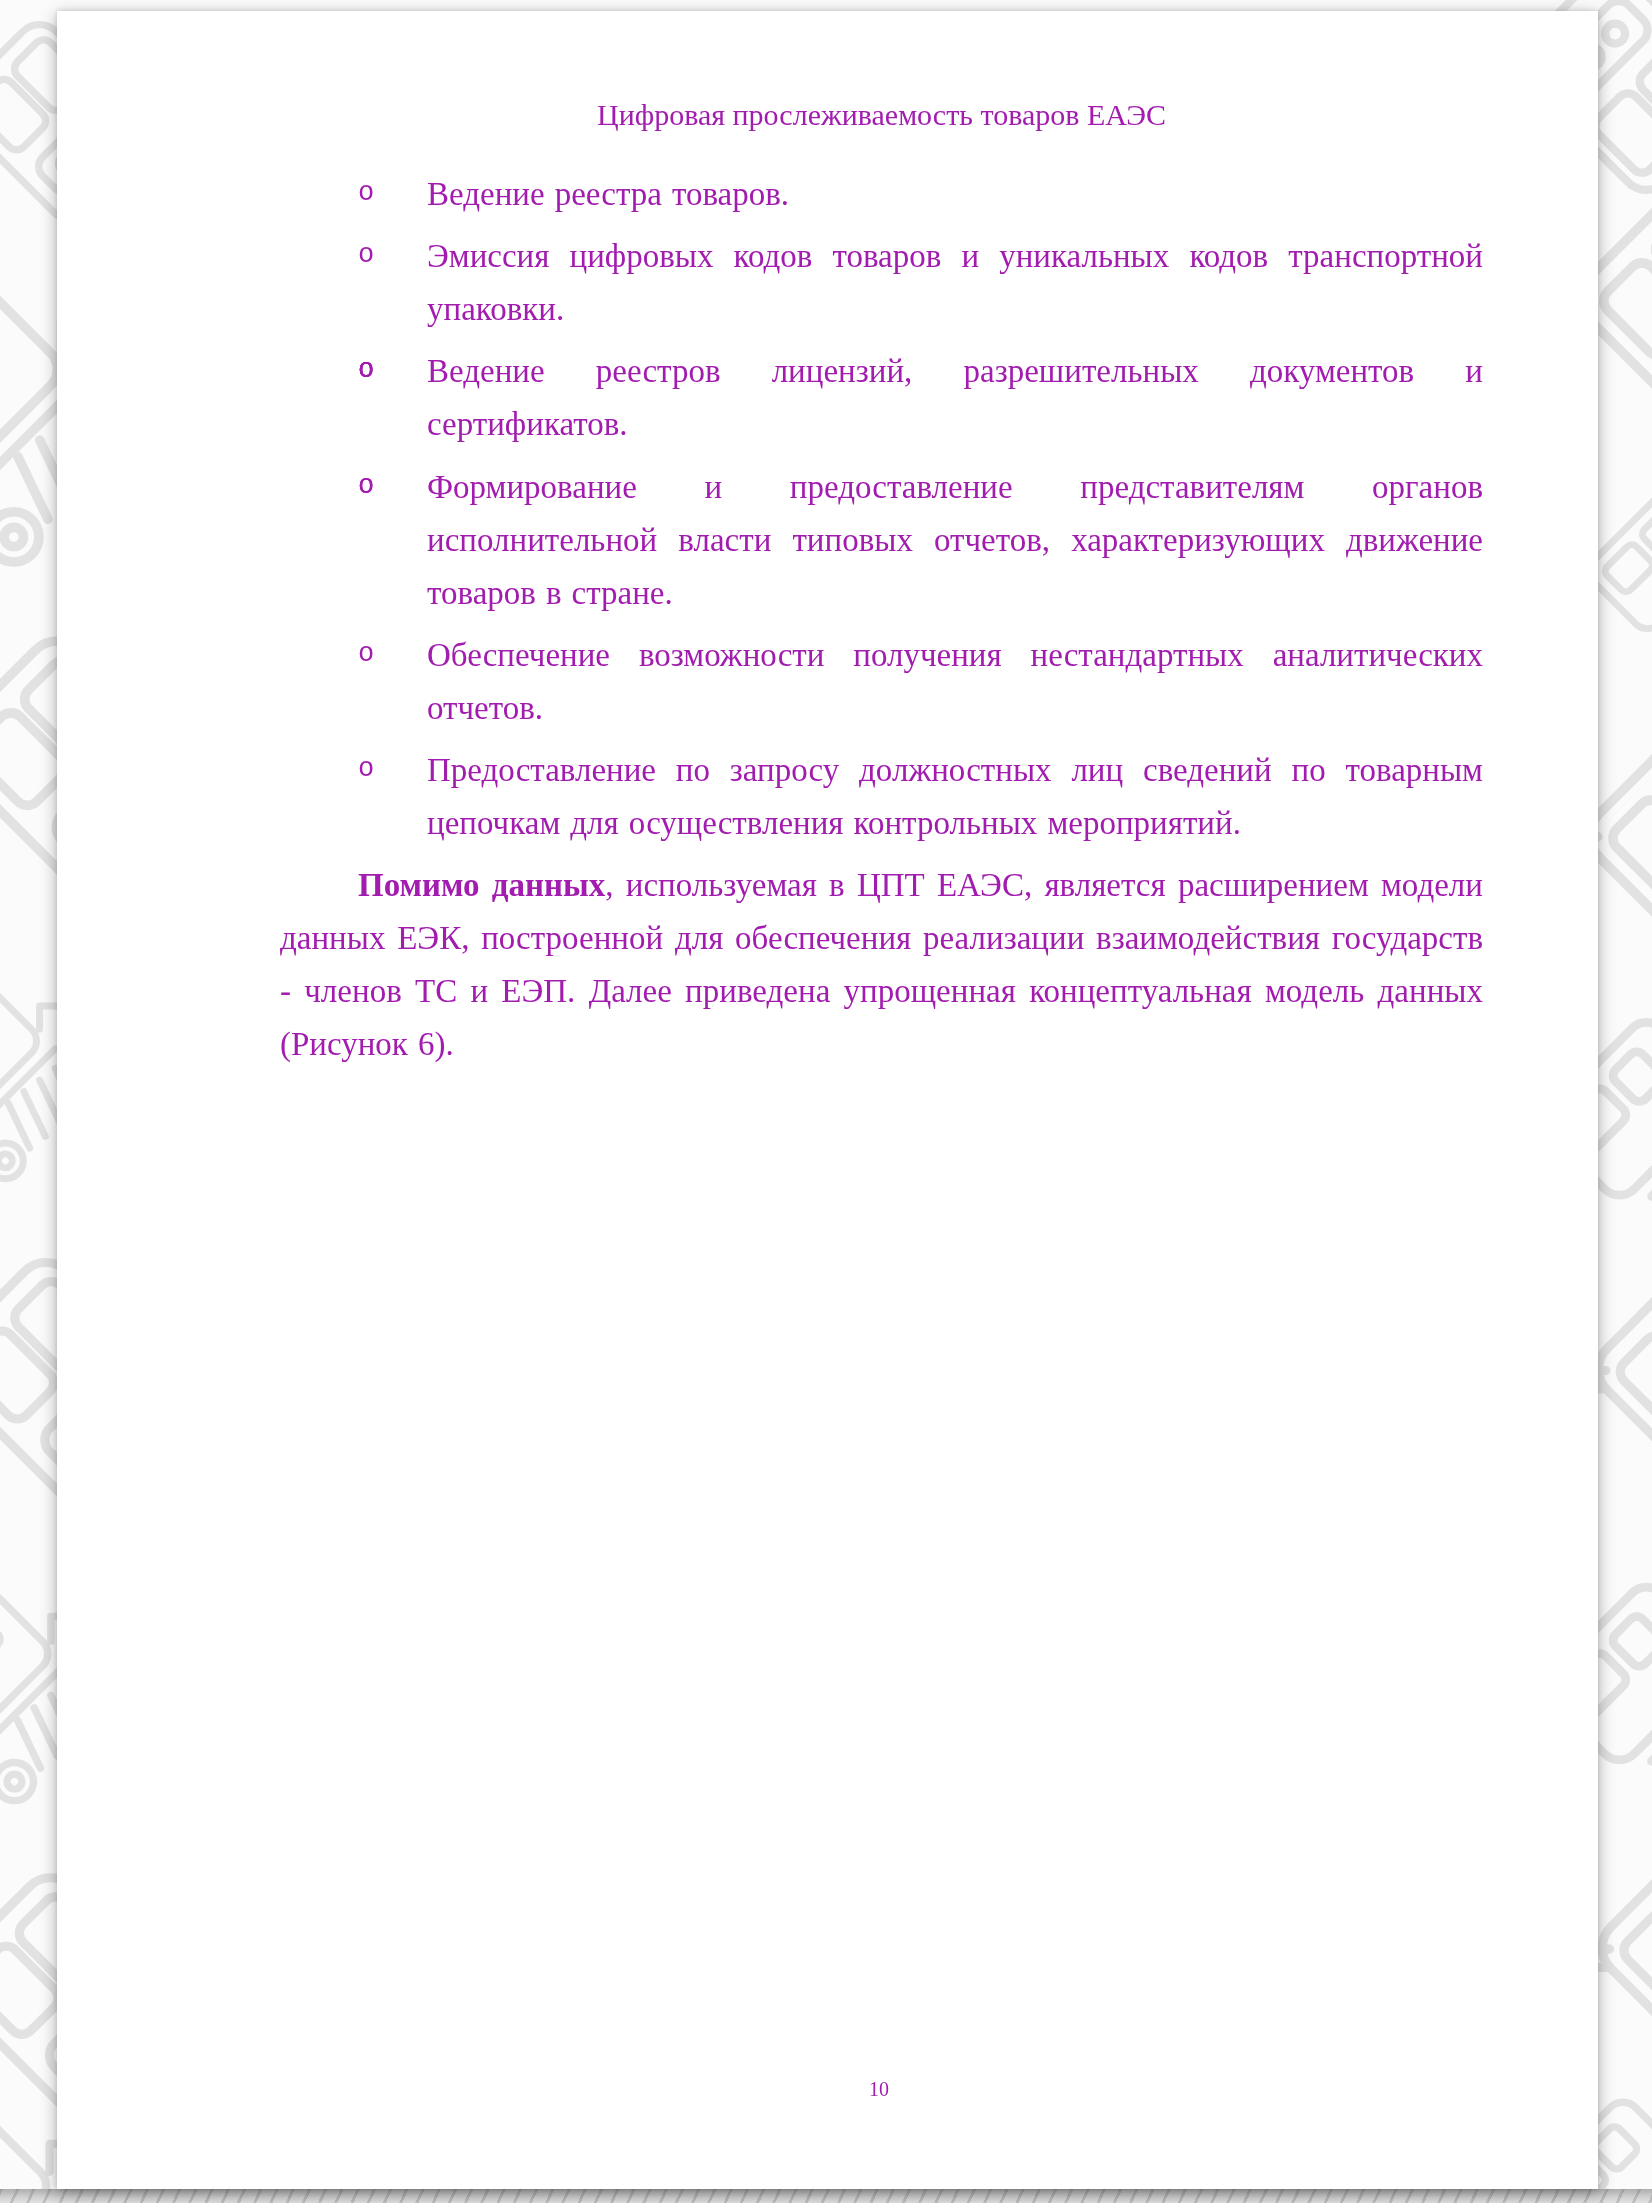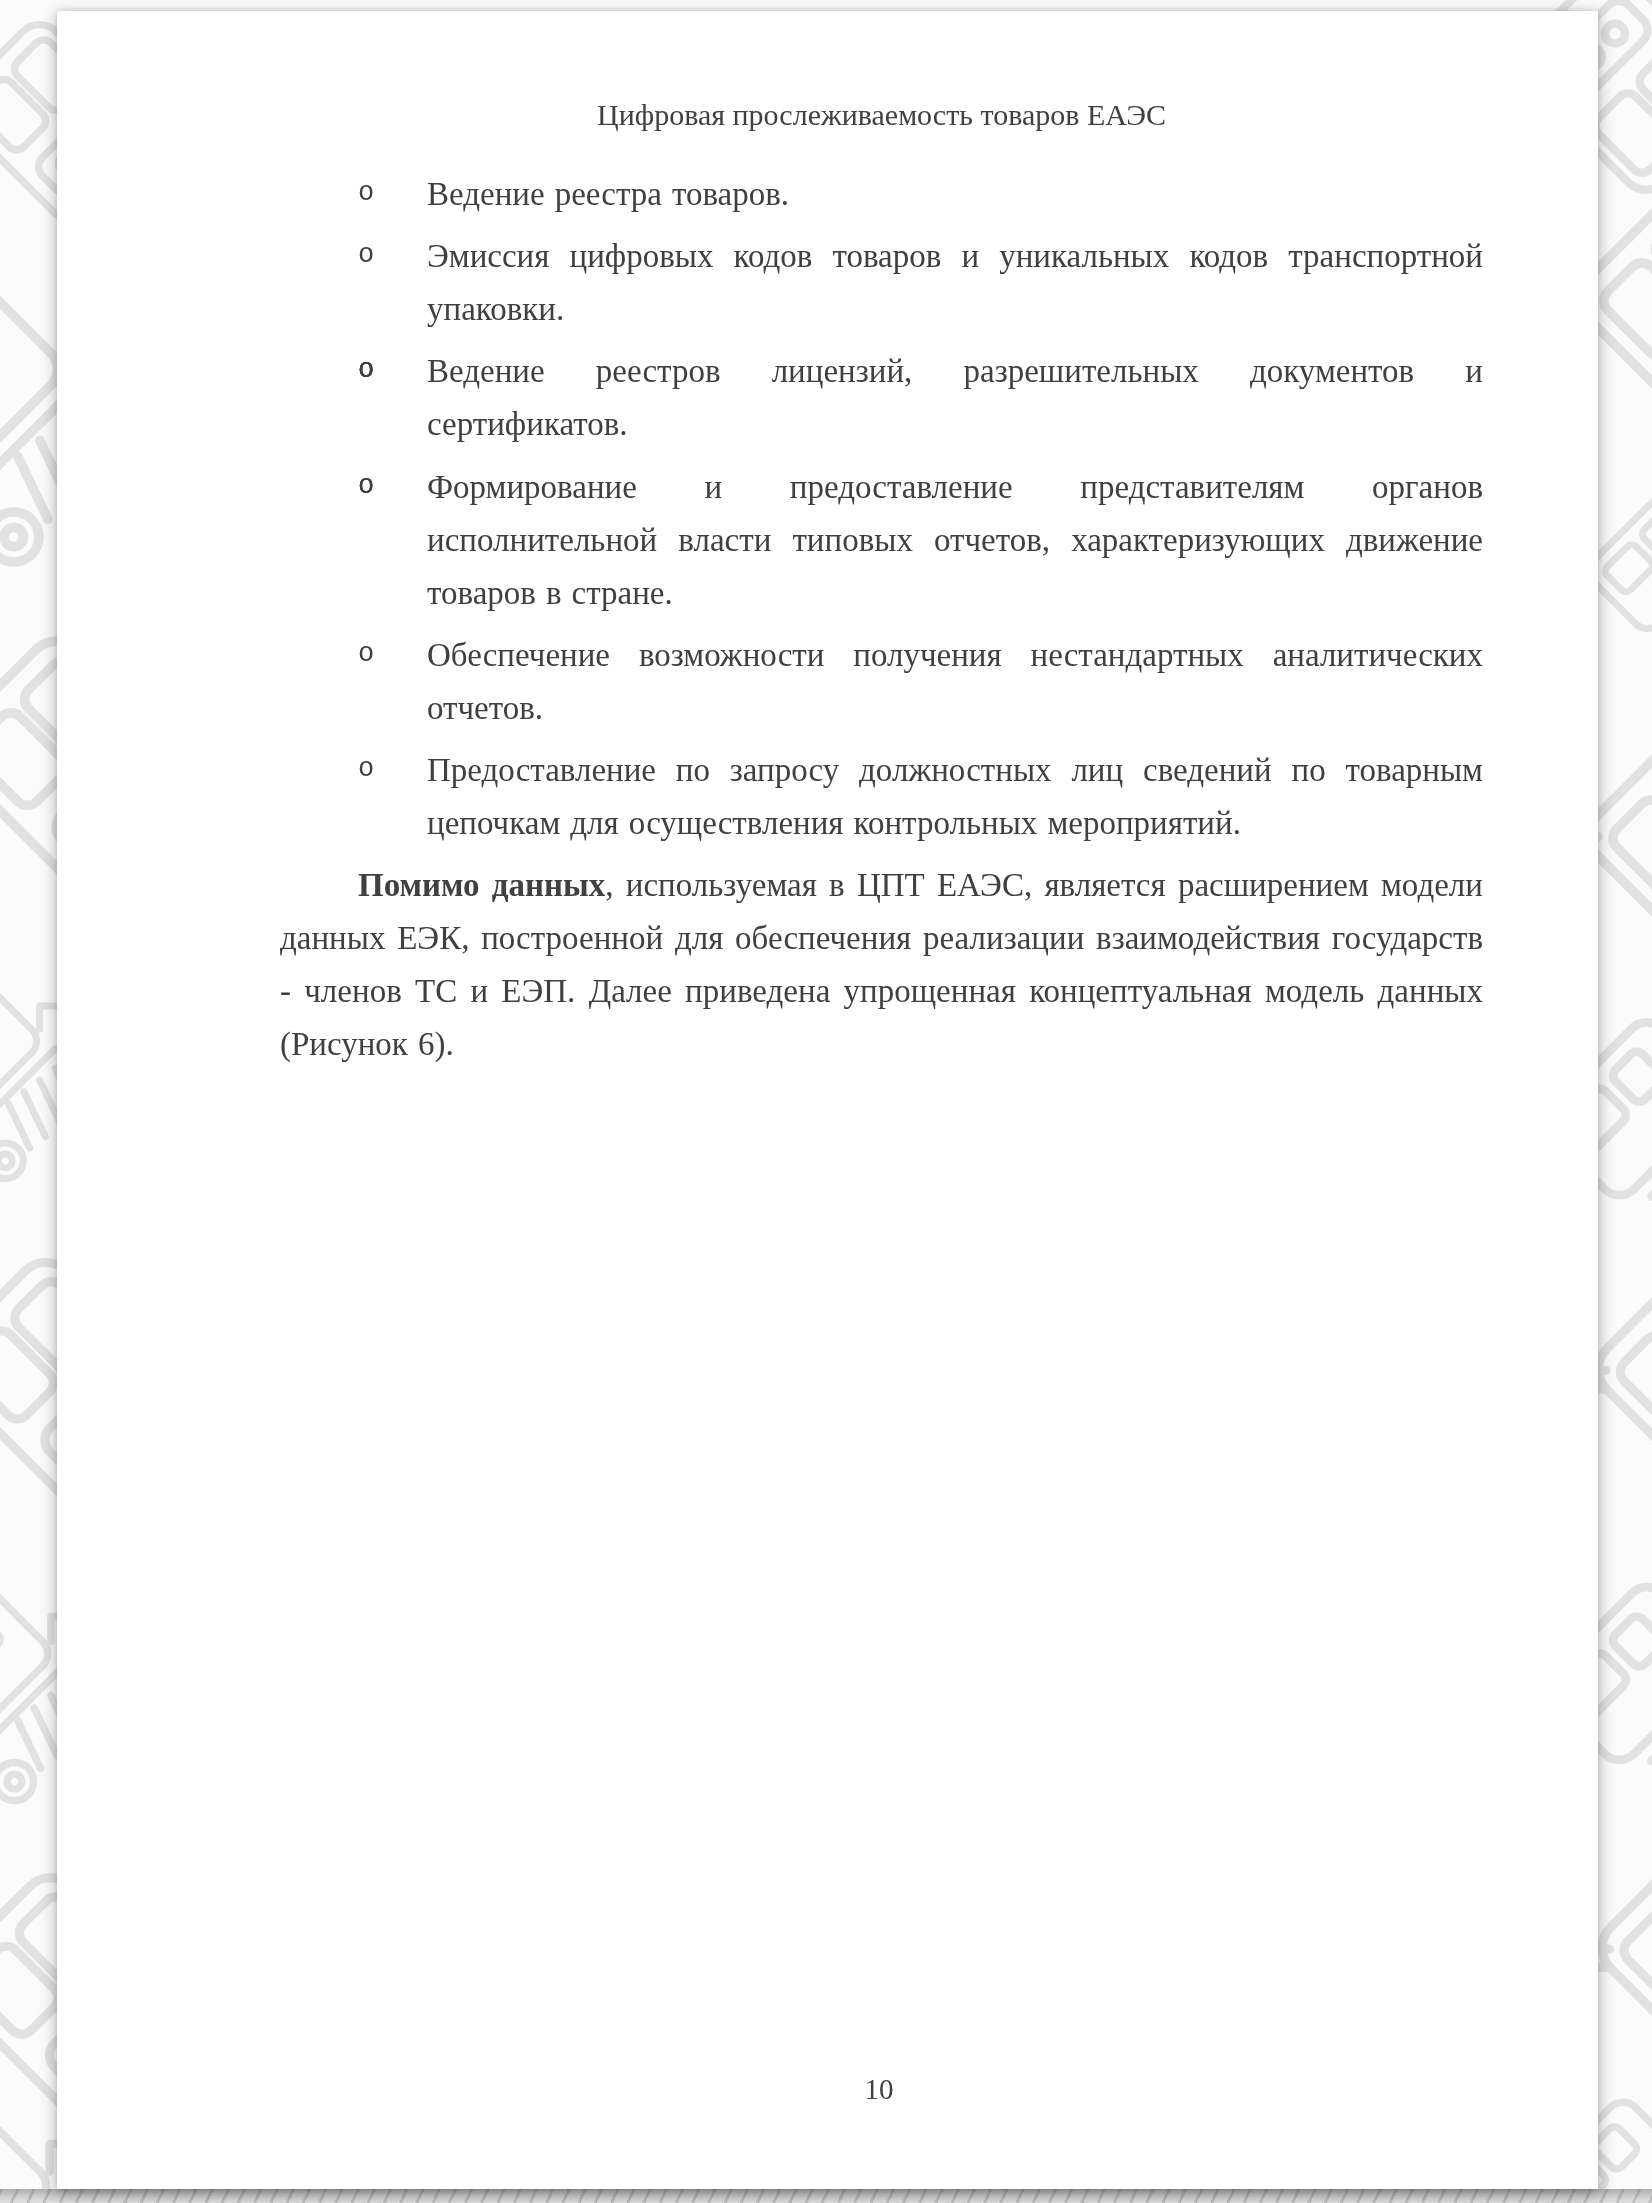--- a/index.html
+++ b/index.html
@@ -3,21 +3,21 @@
 <meta charset="utf-8">
 <title>Document page</title>
 <style>
   html, body { margin:0; padding:0; background:#e8e8e8; }
   .canvas {
     position:relative;
     width:1653px; height:2204px;
     background:#fbfbfb;
     overflow:hidden;
     font-family:"Liberation Serif", serif;
-    color:#404040;
+    color:#a21caf;
   }
   
   .bg-pattern {
     position:absolute; left:0; top:0; width:1653px; height:2204px;
     color:#e2e2e2;
   }
   
   .bottom-band {
     position:absolute; left:0; right:0; bottom:0; height:14.7px;
     background:
@@ -58,21 +58,21 @@
   }
   p.para {
     margin:0 0 9.2px 0;
     text-align:justify;
     text-indent:78px;
   }
   .lead-bold { font-weight:bold; }
   .footer {
     position:absolute; left:223px; right:120px; bottom:81px;
     text-align:center;
-    font-size:29px; line-height:37px;
+    font-size:20px; line-height:37px;
   }
 </style>
 </head>
 <body>
 
 <div class="canvas">
 
   <svg class="bg-pattern" viewBox="0 0 1800 2400" xmlns="http://www.w3.org/2000/svg" aria-hidden="true">
     <defs>
       <g id="veh-a" fill="none" stroke="currentColor" stroke-width="5" stroke-linejoin="round" stroke-linecap="round">

